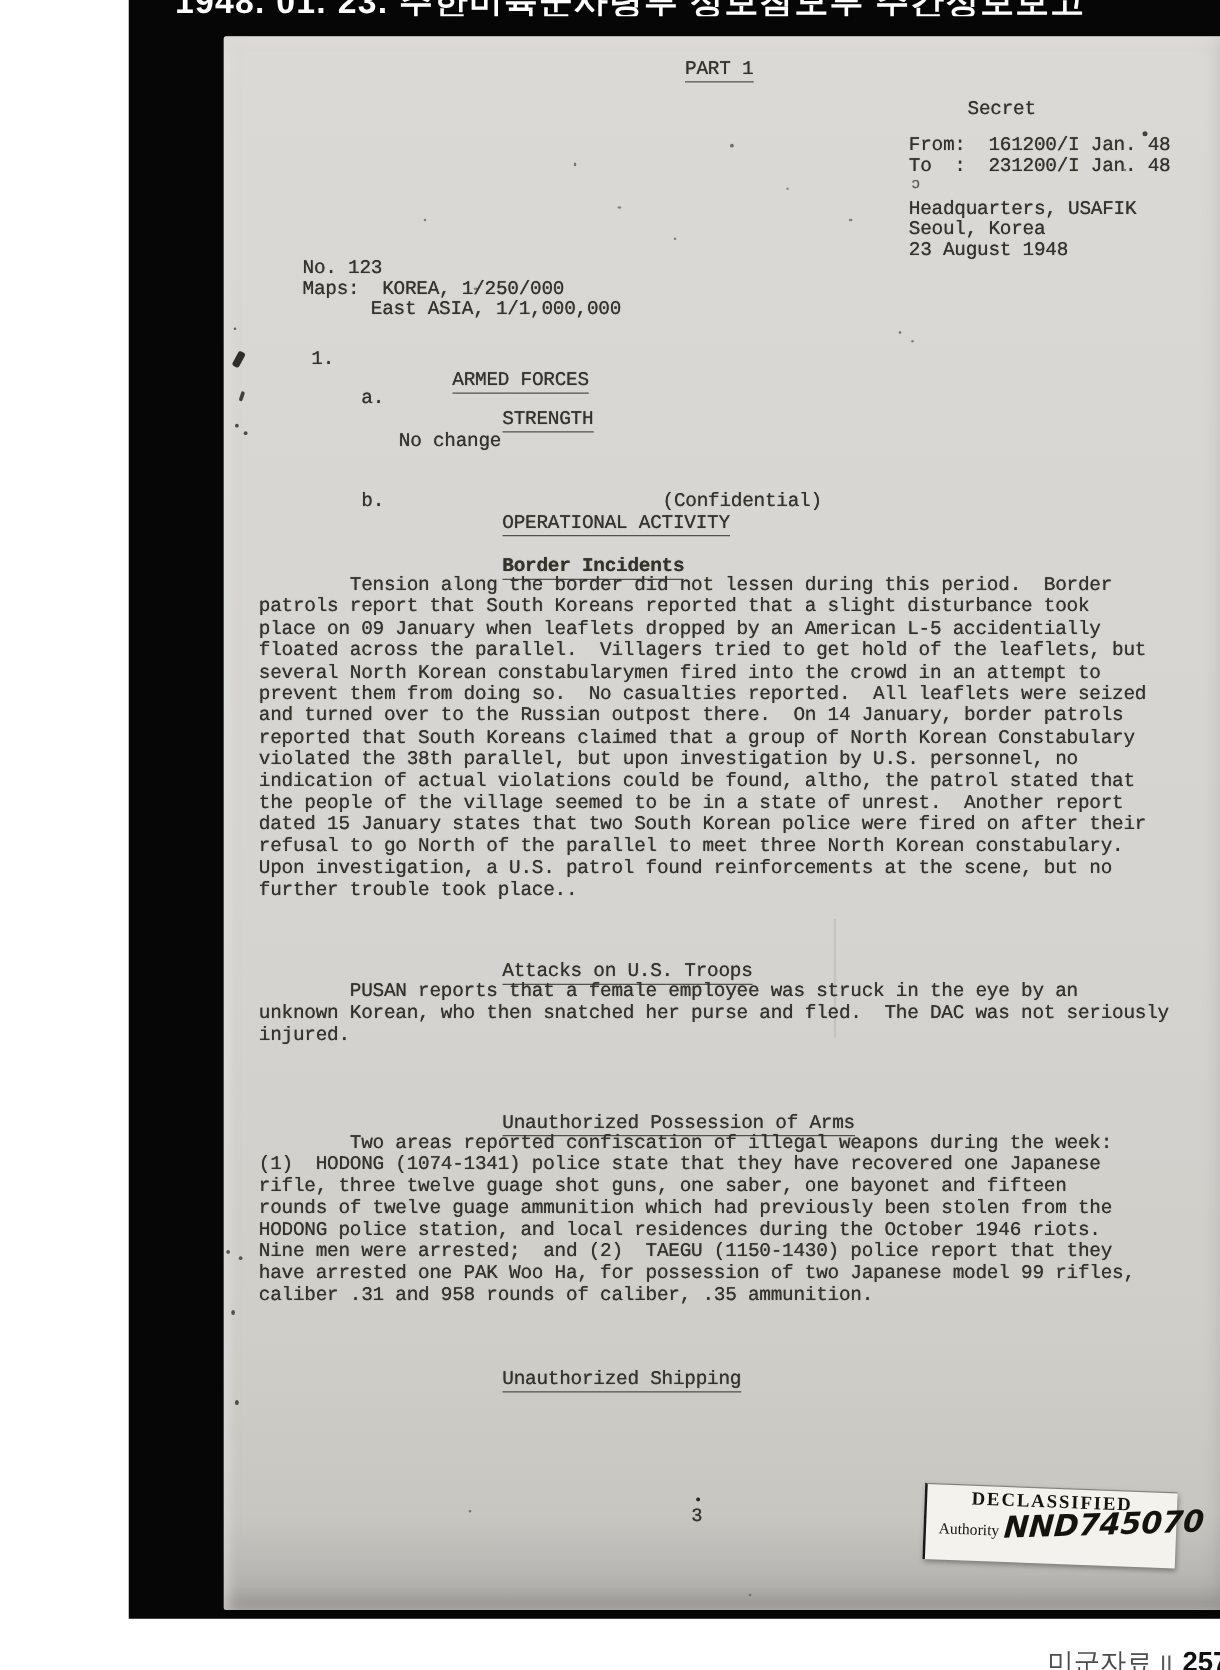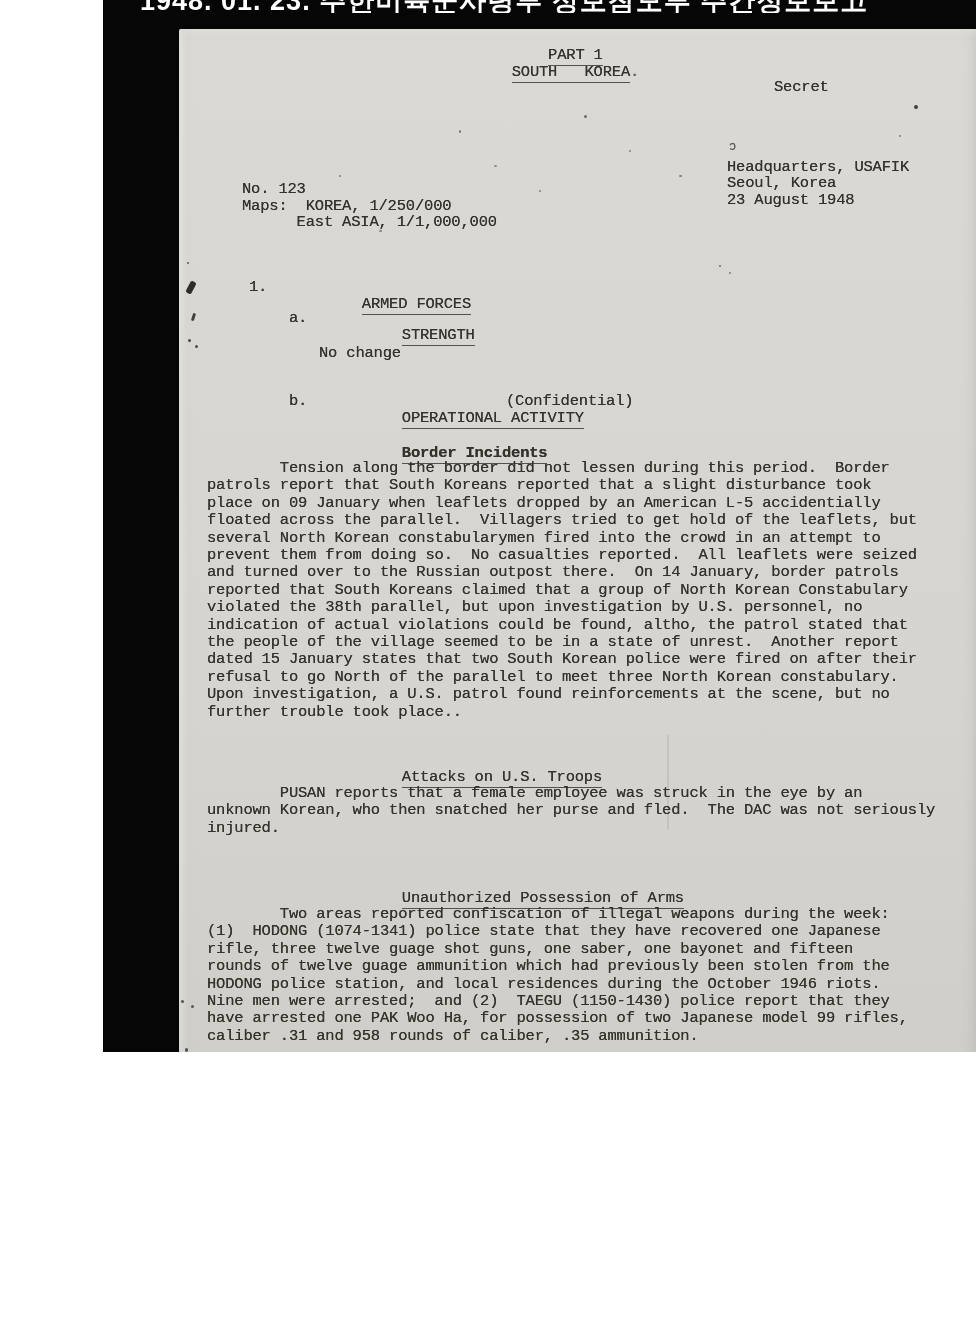--- a/index.html
+++ b/index.html
@@ -1,16 +1,16 @@
 <!DOCTYPE html>
 <html><head>
 <meta charset="utf-8">
 <style>
   html,body{margin:0;padding:0;background:#ffffff;}
-  .canvas{position:relative;width:976px;height:1052px;background:#ffffff;overflow:hidden;
+  .canvas{position:relative;width:976px;height:1336px;background:#ffffff;overflow:hidden;
           font-family:"Liberation Mono", monospace;}
   
   .scan-black{position:absolute;left:103px;top:0;width:873px;height:1295px;background:#060606;}
   
   .title-strip{position:absolute;left:37px;top:0;width:800px;height:13px;overflow:hidden;}
   .title-inner{position:absolute;left:0;top:-17px;color:#ffffff;
                font-family:"Liberation Sans", sans-serif;font-weight:bold;font-size:27px;
                letter-spacing:1px;white-space:nowrap;}
   
   .page{position:absolute;left:37px;top:29px;width:805px;height:1259px;border-radius:2px;
@@ -64,52 +64,51 @@
 
     <div class="title-strip">
       <div class="title-inner">1948. 01. 23. 주한미육군사령부 정보참모부 주간정보보고</div>
     </div>
 
     <div class="page">
 
       <div class="tw center" style="left:250px;top:1px;width:220px;">
         <span style="position:static;" class="u">PART 1</span>
       </div>
-      <div class="tw center" style="left:250px;top:18px;width:220px;">
-        <span style="position:static;" class="u">SOUTH   KOREA</span><span style="position:static;" class="faint">.</span>
-      </div>
 
       <div class="tw" style="left:595px;top:50px;">Secret</div>
 
+      <div class="tw" style="left:548px;top:79px;">From:  161200/I Jan. 48
+To  :  231200/I Jan. 48</div>
       <div class="tw faint" style="left:550px;top:110px;font-size:12px;">ɔ</div>
 
       <div class="tw" style="left:548px;top:130px;line-height:16.3px;">Headquarters, USAFIK
 Seoul, Korea
 23 August 1948</div>
 
-      <div class="tw" style="left:63px;top:152px;line-height:16.6px;font-family:Liberation Mono, monospace;">No. 123
+      <div class="tw" style="left:63px;top:177px;line-height:16.6px;font-family:Liberation Mono, monospace;">No. 123
 Maps:  KOREA, 1/250/000
       East ASIA, 1/1,000,000</div>
 
       <div class="tw" style="left:70px;top:250px;">1.</div>
       <div class="tw" style="left:110px;top:250px;">
         <span style="position:static;" class="u">ARMED FORCES</span>
       </div>
 
       <div class="tw" style="left:110px;top:281px;">a.</div>
       <div class="tw" style="left:150px;top:281px;">
         <span style="position:static;" class="u">STRENGTH</span>
       </div>
       <div class="tw" style="left:140px;top:316px;">No change</div>
 
       <div class="tw" style="left:110px;top:364px;">b.</div>
       <div class="tw" style="left:150px;top:364px;">
         <span style="position:static;" class="u">OPERATIONAL ACTIVITY</span>
       </div>
-      <div class="tw" style="left:327px;top:364px;">(Confidential)</div>
+      <div class="tw" style="left:351px;top:364px;">(Confidential)</div>
 
       <div class="tw" style="left:150px;top:399px;font-weight:bold;">
         <span style="position:static;" class="u">Border Incidents</span>
       </div>
       <div class="tw body-block" style="top:431px;">        Tension along the border did not lessen during this period.  Border
 patrols report that South Koreans reported that a slight disturbance took
 place on 09 January when leaflets dropped by an American L-5 accidentially
 floated across the parallel.  Villagers tried to get hold of the leaflets, but
 several North Korean constabularymen fired into the crowd in an attempt to
 prevent them from doing so.  No casualties reported.  All leaflets were seized

